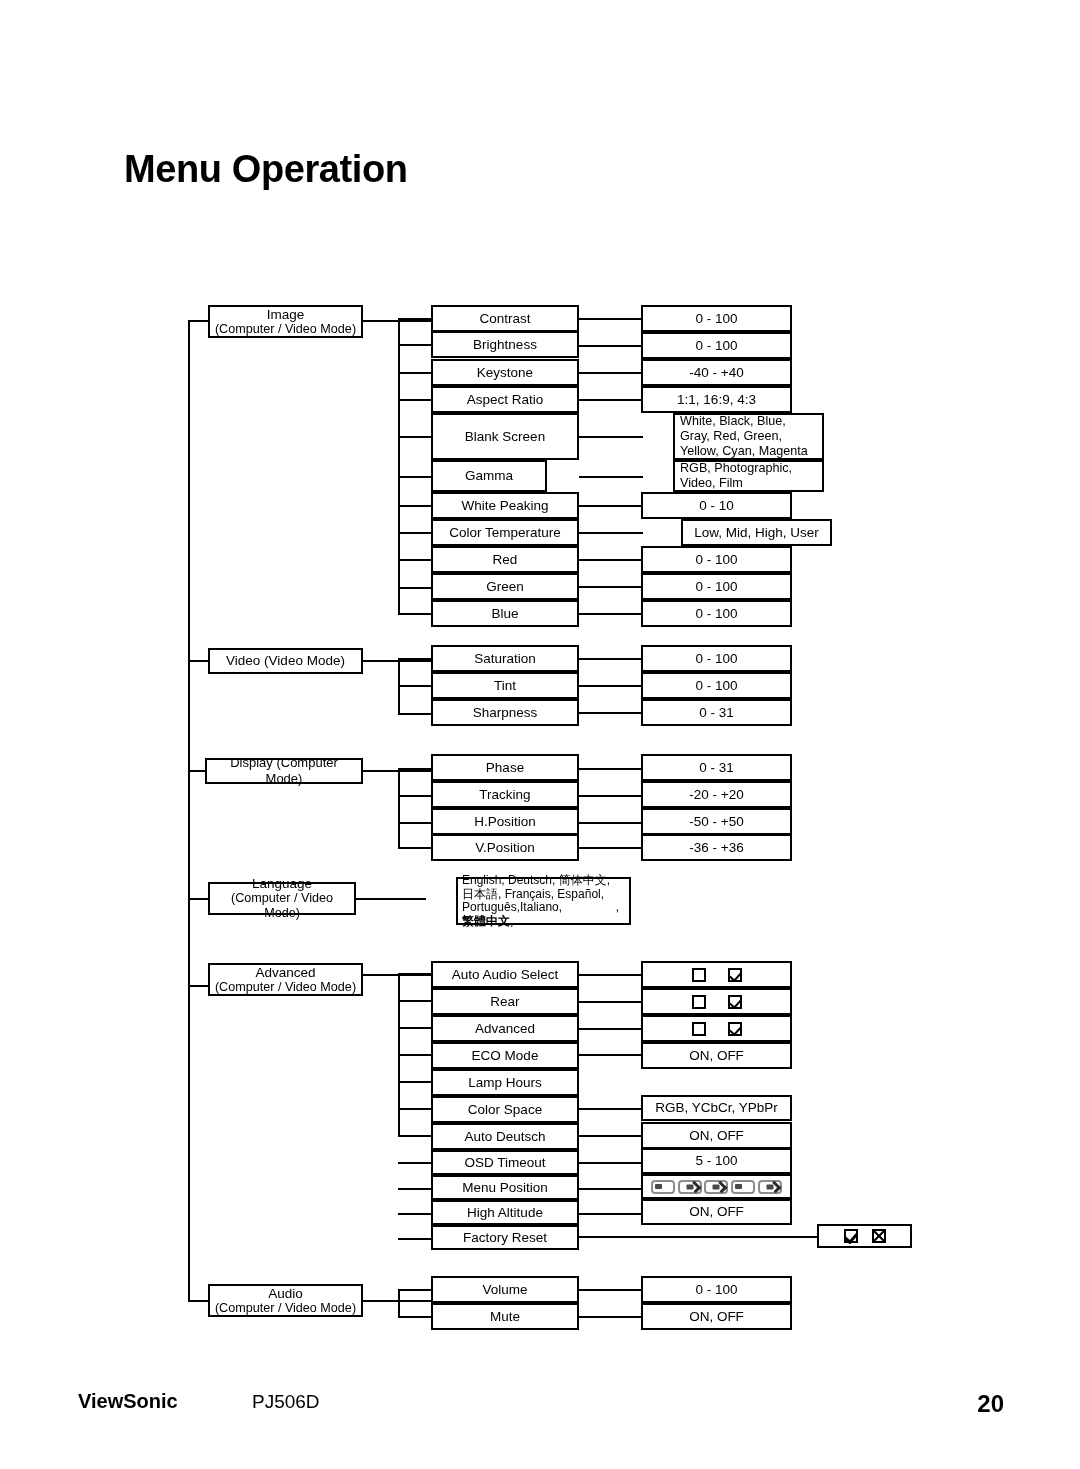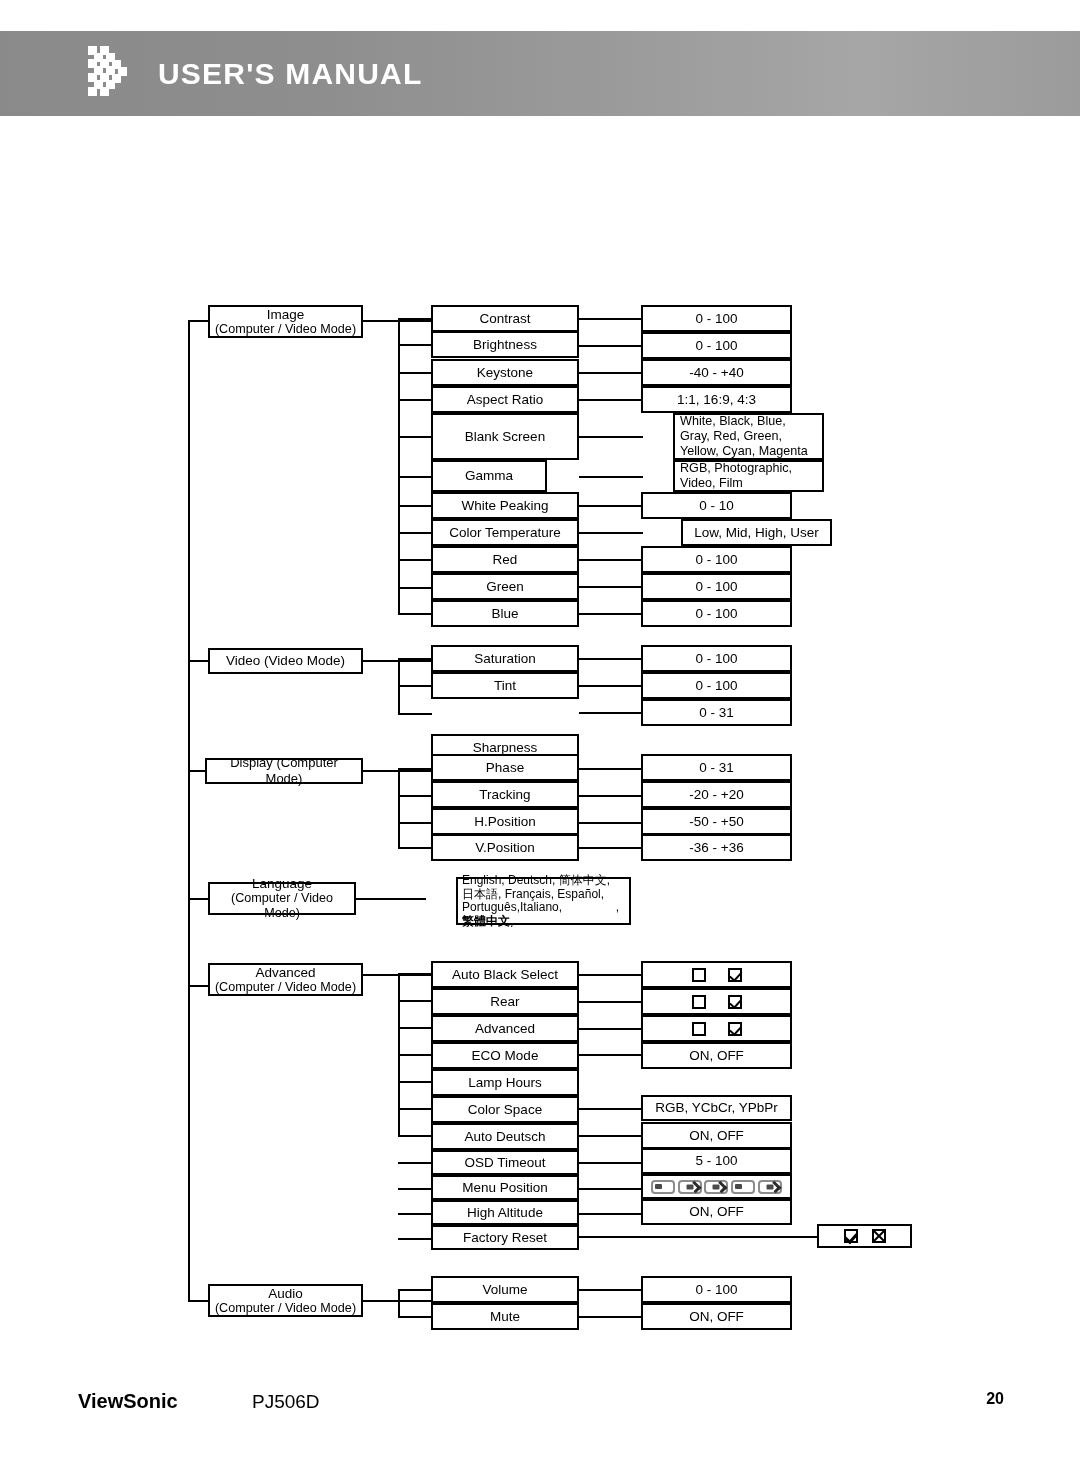--- a/index.html
+++ b/index.html
@@ -175,51 +175,30 @@
     font-size: 20px; font-weight: bold; color: #000;
   }
   #footer-model {
     position: absolute;
     left: 252px; top: 1391px;
     font-size: 19px; color: #000;
   }
   #footer-page {
     position: absolute;
     right: 76px; top: 1390px;
-    font-size: 16px; font-weight: bold; color: #000;
+    font-size: 24px; font-weight: bold; color: #000;
   }
 </style>
 </head>
 <body>
 
 <div id="page">
 
-  <div id="header">
-    <div id="logo">
-      <i style="left:0px;  top:0px;"></i>
-      <i style="left:12px; top:0px;"></i>
-      <i style="left:6px;  top:7px;"></i>
-      <i style="left:18px; top:7px;"></i>
-      <i style="left:0px;  top:13px;"></i>
-      <i style="left:12px; top:13px;"></i>
-      <i style="left:24px; top:14px;"></i>
-      <i style="left:18px; top:20px;"></i>
-      <i style="left:30px; top:21px;"></i>
-      <i style="left:6px;  top:20px;"></i>
-      <i style="left:0px;  top:27px;"></i>
-      <i style="left:12px; top:27px;"></i>
-      <i style="left:24px; top:28px;"></i>
-      <i style="left:6px;  top:34px;"></i>
-      <i style="left:18px; top:34px;"></i>
-      <i style="left:0px;  top:41px;"></i>
-      <i style="left:12px; top:41px;"></i>
-    </div>
-    <div id="header-title">USER'S MANUAL</div>
-  </div>
-
+
+  <div id="page-title">Menu Operation</div>
 
   <div id="diagram">
 
     <div class="conn v" style="left:188px; top:321px; height:980px;"></div>
 
     <div class="conn h" style="left:188px; top:320px; width:22px;"></div>
     <div class="box" style="left:208px; top:305px; width:155px; height:33px; flex-direction:column; justify-content:center; line-height:15px;">
       <div>Image</div>
       <div style="font-size:12.6px;">(Computer / Video Mode)</div>
     </div>
@@ -345,21 +324,21 @@
     <div class="conn h" style="left:398px; top:685px; width:34px;"></div>
     <div class="box" style="left:431px; top:672px; width:148px; height:27px;">
       <span>Tint</span>
     </div>
     <div class="conn h" style="left:579px; top:685px; width:64px;"></div>
     <div class="box" style="left:641px; top:672px; width:151px; height:27px;">
       <span>0 - 100</span>
     </div>
 
     <div class="conn h" style="left:398px; top:713px; width:34px;"></div>
-    <div class="box" style="left:431px; top:699px; width:148px; height:27px;margin-top:35px;">
+    <div class="box" style="left:431px; top:699px; width:148px; height:27px;">
       <span>Sharpness</span>
     </div>
     <div class="conn h" style="left:579px; top:712px; width:64px;"></div>
     <div class="box" style="left:641px; top:699px; width:151px; height:27px;">
       <span>0 - 31</span>
     </div>
 
     <div class="conn h" style="left:188px; top:770px; width:22px;"></div>
     <div class="box" style="left:205px; top:758px; width:158px; height:26px; font-size:13px;">
       <span>Display (Computer Mode)</span>
@@ -422,21 +401,21 @@
     <div class="conn h" style="left:188px; top:985px; width:22px;"></div>
     <div class="box" style="left:208px; top:963px; width:155px; height:33px; flex-direction:column; justify-content:center; line-height:15px;">
       <div>Advanced</div>
       <div style="font-size:12.6px;">(Computer / Video Mode)</div>
     </div>
     <div class="conn h" style="left:363px; top:974px; width:68px;"></div>
     <div class="conn v" style="left:398px; top:974px; height:163px;"></div>
 
     <div class="conn h" style="left:398px; top:973px; width:34px;"></div>
     <div class="box" style="left:431px; top:961px; width:148px; height:27px;">
-      <span>Auto Black Select</span>
+      <span>Auto Audio Select</span>
     </div>
     <div class="conn h" style="left:579px; top:974px; width:64px;"></div>
     <div class="box" style="left:641px; top:961px; width:151px; height:27px;">
       <span class="cbrow">
         <span class="cb"></span>
         <span class="cb chk"></span>
       </span>
     </div>
 
     <div class="conn h" style="left:398px; top:1000px; width:34px;"></div>

